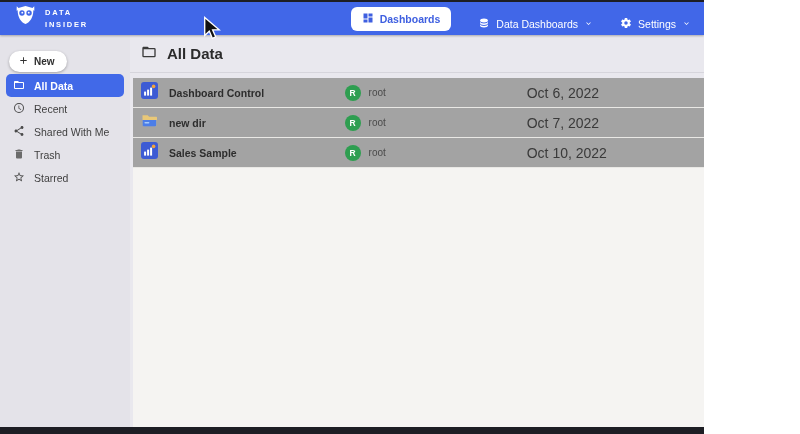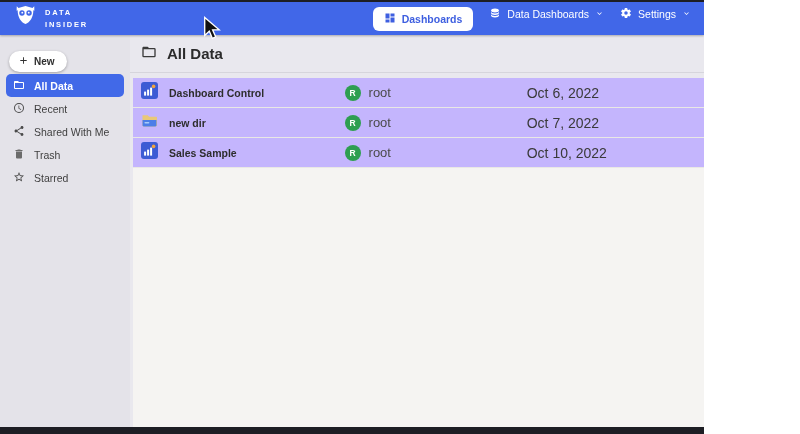--- a/index.html
+++ b/index.html
@@ -6,21 +6,21 @@
   #app{position:relative;width:704px;height:434px;background:#E9E8EE;overflow:hidden;
        font-family:"Liberation Sans",sans-serif;-webkit-font-smoothing:antialiased;}
   
   .topline{position:absolute;top:0;left:0;width:100%;height:2px;background:#1d1e24;z-index:6;}
   
   .navbar{position:absolute;top:2px;left:0;width:100%;height:33px;background:#4167E8;
           display:flex;align-items:center;justify-content:space-between;padding:0 13px;
           box-sizing:border-box;box-shadow:0 1px 2px rgba(0,0,0,.28);z-index:5;}
   .brand{display:flex;align-items:center;gap:7px;}
   .brand-text{color:#fff;font-size:7.5px;font-weight:bold;letter-spacing:1.8px;line-height:1.5;}
-  .nav-right{display:flex;align-items:flex-start;gap:16px;}
+  .nav-right{display:flex;align-items:flex-end;gap:27px;}
   .dash-btn{display:flex;align-items:center;gap:6px;background:#fff;color:#3E5FE0;
             font-size:10.5px;font-weight:bold;padding:5px 11px;border-radius:6px;border:none;
             font-family:"Liberation Sans",sans-serif;cursor:pointer;}
   .nav-link{display:flex;align-items:center;gap:6px;color:#fff;font-size:10.5px;cursor:pointer;}
   
   .sidebar{position:absolute;top:35px;left:0;width:130px;height:392px;background:#E4E3E9;}
   .new-btn{position:absolute;top:16px;left:9px;display:flex;align-items:center;gap:5px;
            background:#fff;border:none;border-radius:14px;padding:4px 12px 4px 9px;
            font-size:10px;font-weight:bold;color:#2f2f2f;box-shadow:0 1px 3px rgba(0,0,0,.3);
            font-family:"Liberation Sans",sans-serif;cursor:pointer;}
@@ -31,27 +31,27 @@
   .side-item.active{background:#4169E8;color:#fff;font-weight:bold;}
   
   .main{position:absolute;top:35px;left:130px;width:670px;height:392px;}
   .main-header{height:38px;border-bottom:1px solid #d6d5dc;display:flex;align-items:center;
                justify-content:space-between;padding:0 21px 0 11px;box-sizing:border-box;}
   .title-wrap{display:flex;align-items:center;gap:10px;font-size:15px;font-weight:bold;color:#2b2b2b;}
   .refresh{display:flex;align-items:center;gap:5px;font-size:10.5px;color:#444;cursor:pointer;}
   .card{position:absolute;top:43px;left:3px;right:14px;bottom:0;background:#F5F4F2;}
   .t-header{display:flex;align-items:center;height:26px;background:#EDECEA;
             font-size:10px;font-weight:bold;color:#3a3a3a;}
-  .t-row{display:flex;align-items:center;height:29px;border-bottom:1px solid #e9e8e5;background:#c4b5fd;}
+  .t-row{display:flex;align-items:center;height:29px;border-bottom:1px solid #e9e8e5;background:#a3a3a3;}
   .c1{width:32.4%;display:flex;align-items:center;gap:11px;padding-left:8px;box-sizing:border-box;}
   .c2{width:27.9%;display:flex;align-items:center;gap:8px;}
   .c3{width:30.6%;}
   .c4{width:9.1%;display:flex;align-items:center;gap:13px;}
   .file-name{font-size:10.5px;font-weight:bold;color:#2d2d2d;}
-  .owner-name{font-size:13px;color:#4a4a4a;}
+  .owner-name{font-size:10px;color:#4a4a4a;}
   .mod-date{font-size:14px;color:#3a3a3a;}
   .avatar{width:16px;height:16px;border-radius:50%;background:#2E9E50;color:#fff;
           font-size:8.5px;font-weight:bold;display:flex;align-items:center;justify-content:center;}
   .act-icon{display:flex;cursor:pointer;}
   .bottombar{position:absolute;left:0;bottom:0;width:100%;height:7px;background:#1d1e24;z-index:6;}
   .cursor{position:absolute;left:203px;top:16px;z-index:20;pointer-events:none;}
 </style>
 </head>
 <body>
 

